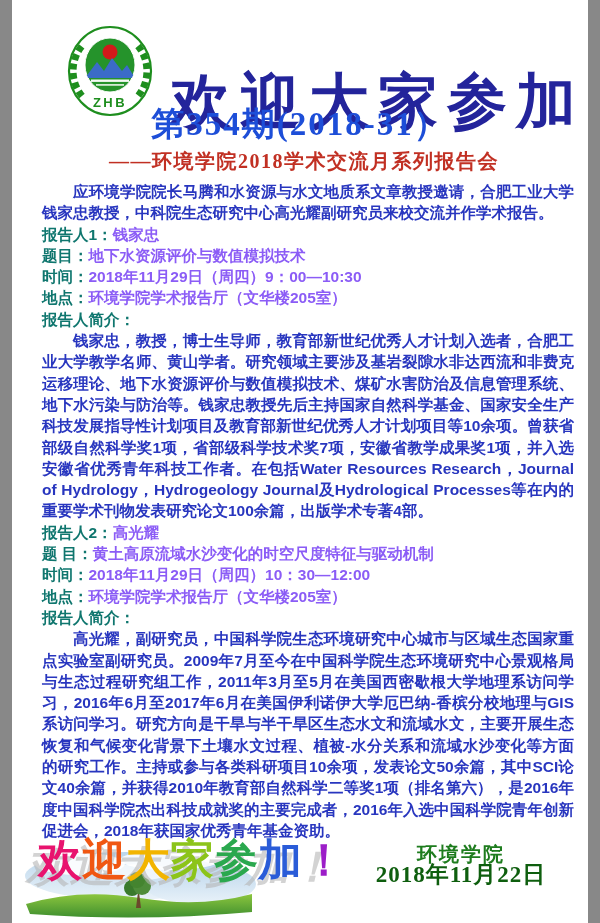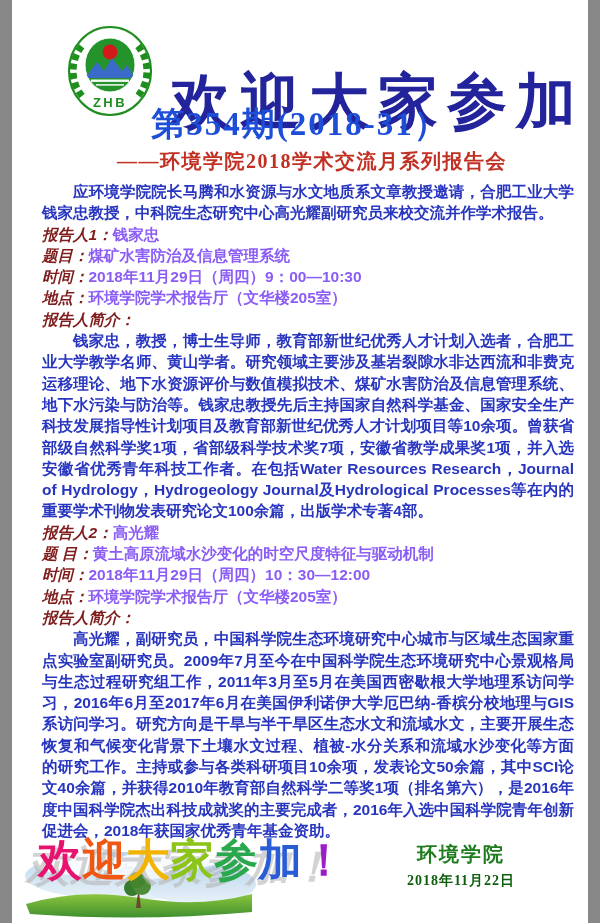--- a/index.html
+++ b/index.html
@@ -19,35 +19,35 @@
     letter-spacing:9px; white-space:nowrap; line-height:88px;
     text-align:center;
   }
   .issue {
     position:absolute; left:0; top:102px; width:100%; text-align:center;
     font-family:"Liberation Serif", serif;
     font-size:33px; font-weight:bold; color:#1d4ed8; letter-spacing:2px;
     line-height:44px;
   }
   .subtitle {
-    position:absolute; left:12px; top:147px; width:100%; text-align:center;
+    position:absolute; left:4px; top:147px; width:100%; text-align:center;
     font-family:"Liberation Serif", serif;
     font-size:20px; font-weight:bold; color:#C13023; letter-spacing:1.5px;
     line-height:28px;
   }
 
   
   .content {
     position:absolute; left:30px; top:181px; width:532px;
     font-size:15.5px; line-height:21.3px; font-weight:bold;
     color:#2836BF; text-align:justify;
   }
   .content p { margin:0; }
   .indent { text-indent:2em; }
-  .lbl { color:#7f1d1d;font-style:italic; }
+  .lbl { color:#0f766e; }
   .val { color:#8b5cf6; }
 
   
   .scene { position:absolute; left:8px; top:848px; width:238px; height:74px; }
 
   .welcome-wrap { position:absolute; left:26px; top:833px; width:300px; height:64px; }
   .welcome {
     position:absolute; white-space:nowrap;
     font-family:"Liberation Serif", serif;
     font-size:44px; font-weight:bold; letter-spacing:0px; line-height:56px;
@@ -57,21 +57,21 @@
     transform:skewX(-14deg) scaleY(.95);
   }
   .welcome.front { left:0; top:0; }
 
   .org {
     position:absolute; left:318px; top:845px; width:262px; text-align:center;
     font-family:"Liberation Serif", serif; font-weight:bold; color:#1E7C1E;
   }
   .org .org-name { font-size:20px; line-height:18px; letter-spacing:2px; }
   .org .lab-name { font-size:15px; line-height:20px; letter-spacing:0.5px; }
-  .org .poster-date { font-size:14px; line-height:22px; color:#0E5E0E; letter-spacing:1px; margin-top:7px; }
+  .org .poster-date { font-size:23px; line-height:22px; color:#0E5E0E; letter-spacing:1px; margin-top:1px; }
 </style>
 </head>
 <body>
 
 <div class="page">
 
   <div class="logo">
     <svg viewBox="0 0 88 94" width="88" height="94">
       <ellipse cx="44" cy="47" rx="41" ry="44" fill="#ffffff" stroke="#1E8E1E" stroke-width="2.2"></ellipse>
 
@@ -92,21 +92,21 @@
 
   <h1 class="forum-title">欢迎大家参加</h1>
   <div class="issue">第354期(2018-31）</div>
   <div class="subtitle">——环境学院2018学术交流月系列报告会</div>
 
   <div class="content">
     <p class="indent">应环境学院院长马腾和水资源与水文地质系文章教授邀请，合肥工业大学钱家忠教授，中科院生态研究中心高光耀副研究员来校交流并作学术报告。</p>
 
     <div>
       <p><span class="lbl">报告人1：</span><span class="val">钱家忠</span></p>
-      <p><span class="lbl">题目：</span><span class="val">煤矿水害防治及信息管理系统</span></p>
+      <p><span class="lbl">题目：</span><span class="val">地下水资源评价与数值模拟技术</span></p>
       <p><span class="lbl">时间：</span><span class="val">2018年11月29日（周四）9：00—10:30</span></p>
       <p><span class="lbl">地点：</span><span class="val">环境学院学术报告厅（文华楼205室）</span></p>
       <p><span class="lbl">报告人简介：</span></p>
       <p class="indent">钱家忠，教授，博士生导师，教育部新世纪优秀人才计划入选者，合肥工业大学教学名师、黄山学者。研究领域主要涉及基岩裂隙水非达西流和非费克运移理论、地下水资源评价与数值模拟技术、煤矿水害防治及信息管理系统、地下水污染与防治等。钱家忠教授先后主持国家自然科学基金、国家安全生产科技发展指导性计划项目及教育部新世纪优秀人才计划项目等10余项。曾获省部级自然科学奖1项，省部级科学技术奖7项，安徽省教学成果奖1项，并入选安徽省优秀青年科技工作者。在包括Water Resources Research，Journal of Hydrology，Hydrogeology Journal及Hydrological Processes等在内的重要学术刊物发表研究论文100余篇，出版学术专著4部。</p>
     </div>
 
     <div>
       <p><span class="lbl">报告人2：</span><span class="val">高光耀</span></p>
       <p><span class="lbl">题 目：</span><span class="val">黄土高原流域水沙变化的时空尺度特征与驱动机制</span></p>
       <p><span class="lbl">时间：</span><span class="val">2018年11月29日（周四）10：30—12:00</span></p>

